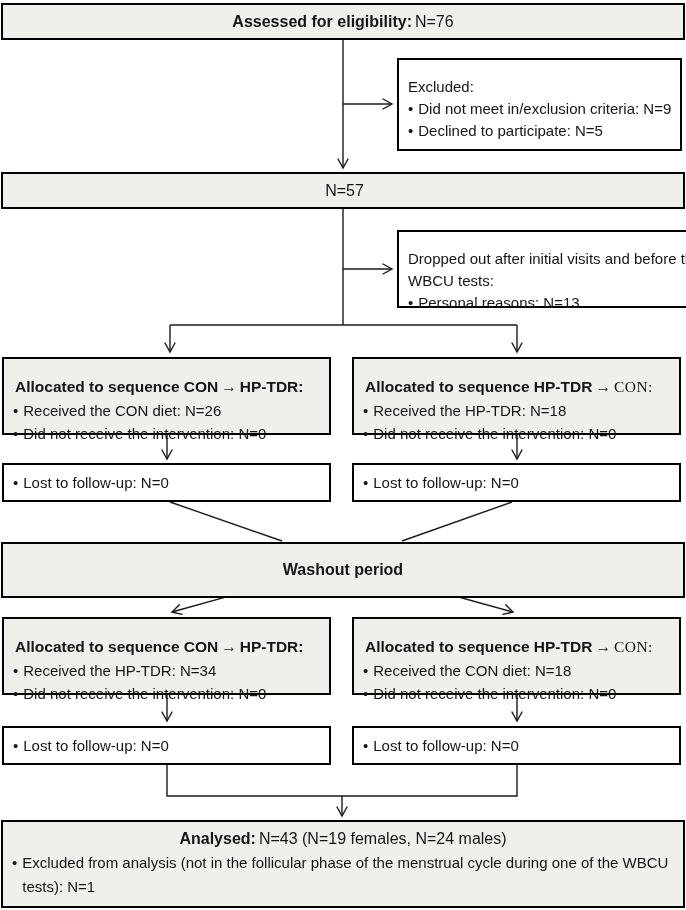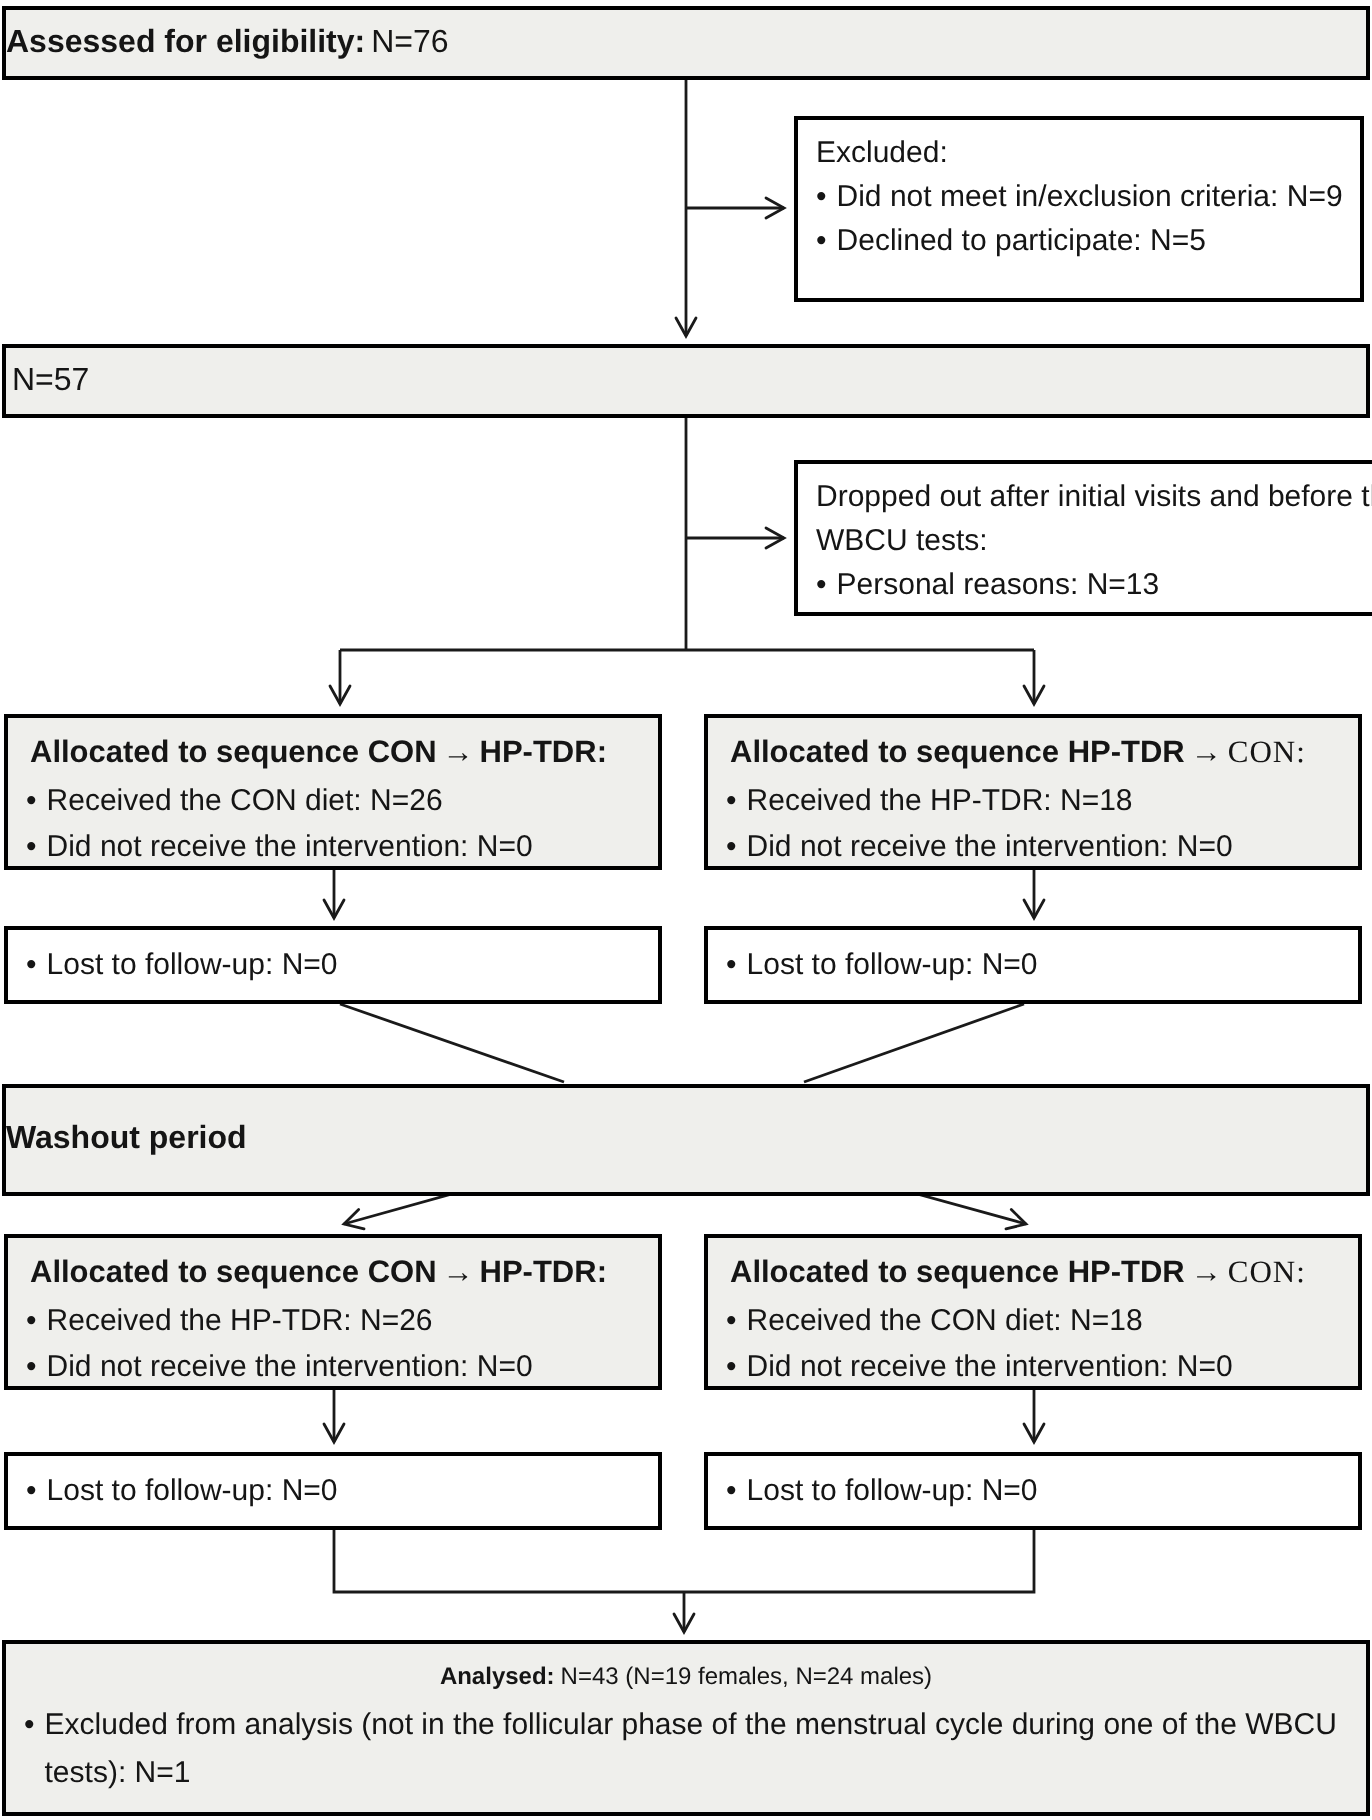--- a/index.html
+++ b/index.html
@@ -16,30 +16,30 @@
     position:absolute;
     box-sizing:border-box;
     border:2px solid #000000;
     background:#ffffff;
     font-size:15px;
     line-height:22px;
   }
   .gray{background:#efefec;}
   .b{font-weight:bold;}
   .serif{font-family:"Liberation Serif","DejaVu Serif",serif;font-weight:normal;letter-spacing:0.5px;}
-  .ctr{display:flex;align-items:center;height:100%;font-size:16px;}
+  .ctr{display:flex;justify-content:center;align-items:center;height:100%;font-size:16px;}
   .ctr .v{font-weight:normal;margin-left:3px;}
-  .pad{padding:6px 8px 4px 9px;}
+  .pad{padding:16px 8px 4px 9px;}
   .hdr{font-weight:bold;font-size:15.5px;padding-left:2px;white-space:nowrap;line-height:24px;}
   .arw{font-weight:bold;margin:0 3px;}
   .bl{display:flex;line-height:23px;}
   .bl .dot{margin-right:5px;flex:0 0 auto;}
   .side .bl{line-height:22px;}
   .lost{display:flex;align-items:center;padding-left:9px;}
-  .an-title{text-align:center;font-size:12px;line-height:25px;padding-top:4px;}
+  .an-title{text-align:center;font-size:16px;line-height:25px;padding-top:4px;}
   .an-title .v{font-weight:normal;margin-left:3px;}
   .an .bl{line-height:24px;padding:0 8px 0 9px;}
 </style>
 </head>
 <body>
 
 <div class="stage">
 
   <svg class="lines" width="686" height="910" viewBox="0 0 686 910">
     <defs>
@@ -143,21 +143,21 @@
       <span class="b">Washout period</span>
     </div>
   </div>
 
   <div class="box gray pad" style="left:2px;top:617px;width:329px;height:78px">
     <div class="hdr">
       <span>Allocated to sequence CON</span><span class="arw">→</span><span>HP-TDR:</span>
     </div>
     <div class="bl">
       <span class="dot">•</span>
-        <span>Received the HP-TDR: N=26</span>
+        <span>Received the HP-TDR: N=34</span>
     </div>
     <div class="bl">
       <span class="dot">•</span>
         <span>Did not receive the intervention: N=0</span>
     </div>
   </div>
 
   <div class="box gray pad" style="left:352px;top:617px;width:329px;height:78px">
     <div class="hdr">
       <span>Allocated to sequence HP-TDR</span><span class="arw">→</span><span class="serif">CON:</span>

